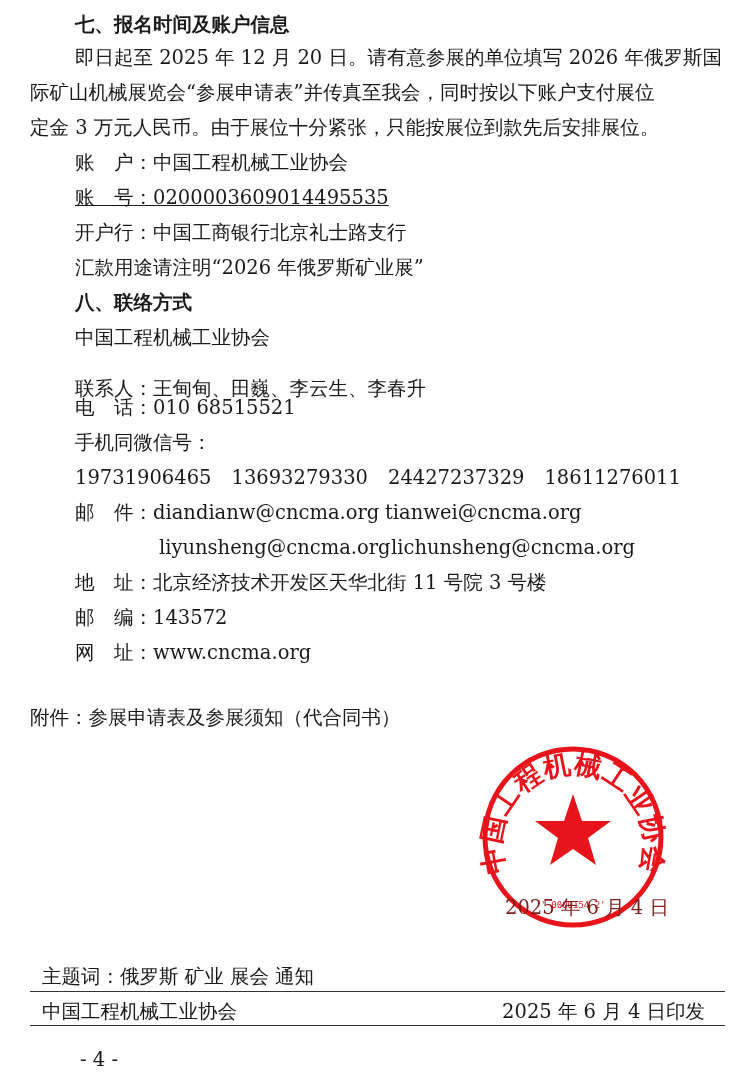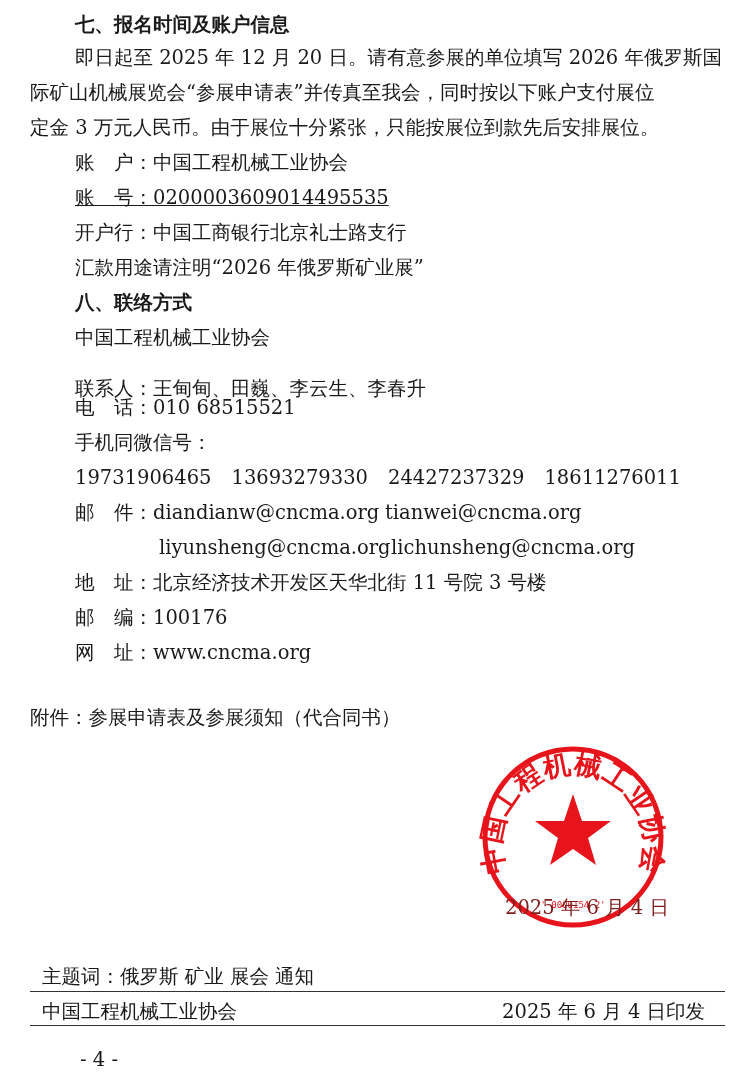--- a/index.html
+++ b/index.html
@@ -62,21 +62,21 @@
   <span>邮　件：</span><span style="display:inline-block; width:232px;">diandianw@cncma.org</span><span>tianwei@cncma.org</span>
 </div>
 <div class="line" style="left:159px; top:535px;">
   <span style="display:inline-block; width:232px;">liyunsheng@cncma.org</span><span>lichunsheng@cncma.org</span>
 </div>
 
 <div class="line" style="left:75px; top:570px;text-align:right;">
   <span>地　址：</span><span>北京经济技术开发区天华北街 11 号院 3 号楼</span>
 </div>
 <div class="line" style="left:75px; top:605px;">
-  <span>邮　编：</span><span>100176</span>
+  <span>邮　编：</span><span>143572</span>
 </div>
 <div class="line" style="left:75px; top:640px;">
   <span>网　址：</span><span>www.cncma.org</span>
 </div>
 
 <div class="line" style="left:30px; top:705px;"><span>附件：参展申请表及参展须知（代合同书）</span></div>
 
 <svg class="stamp" viewBox="0 0 190 190">
   <defs>
     <path id="sealArc" d="M 40 150 A 72 72 0 1 1 150 150" fill="none"></path>

